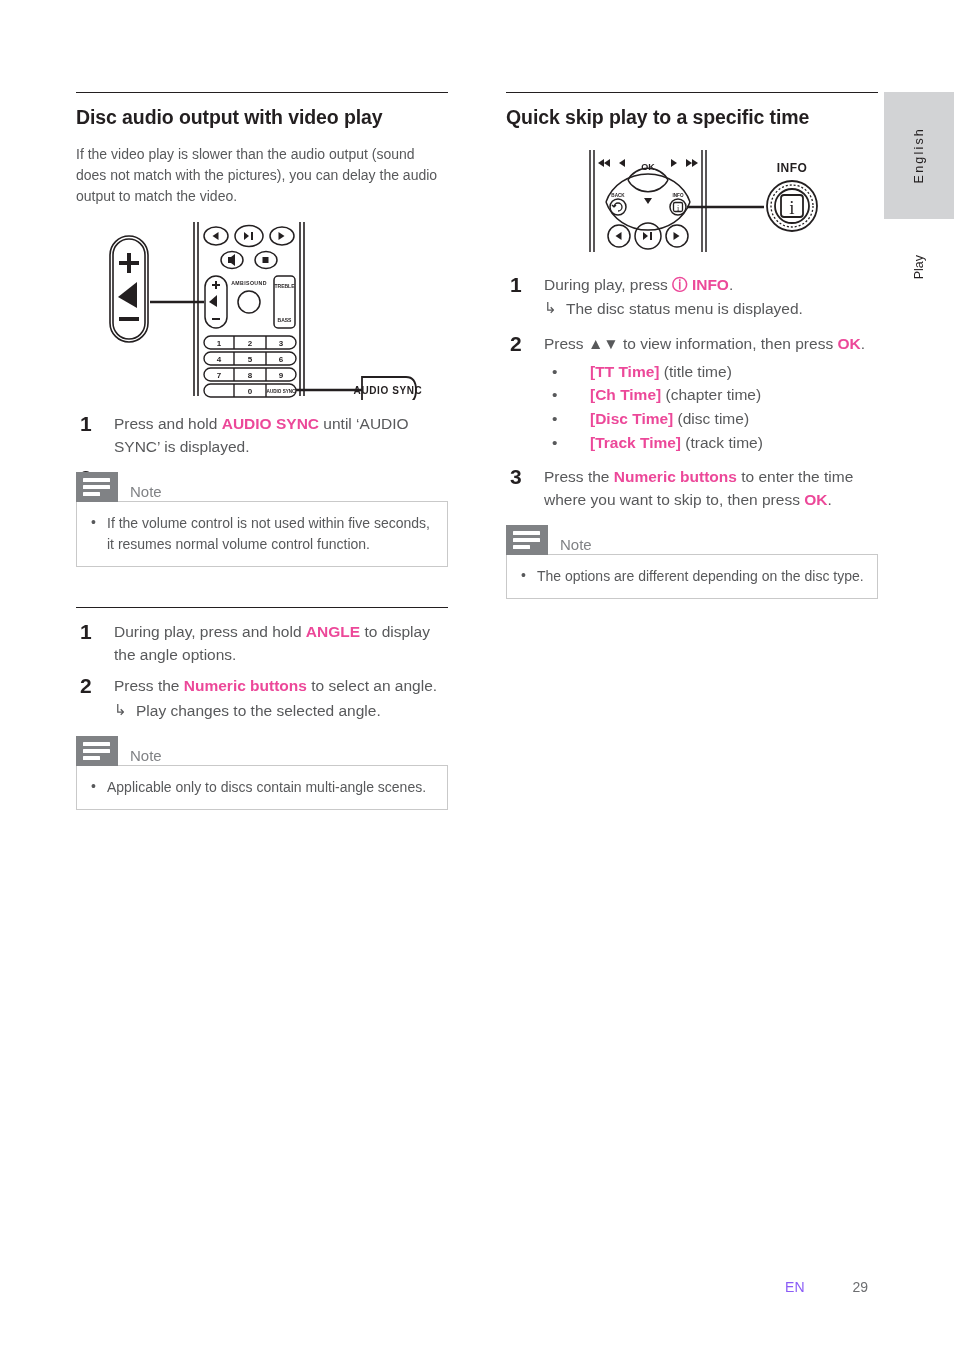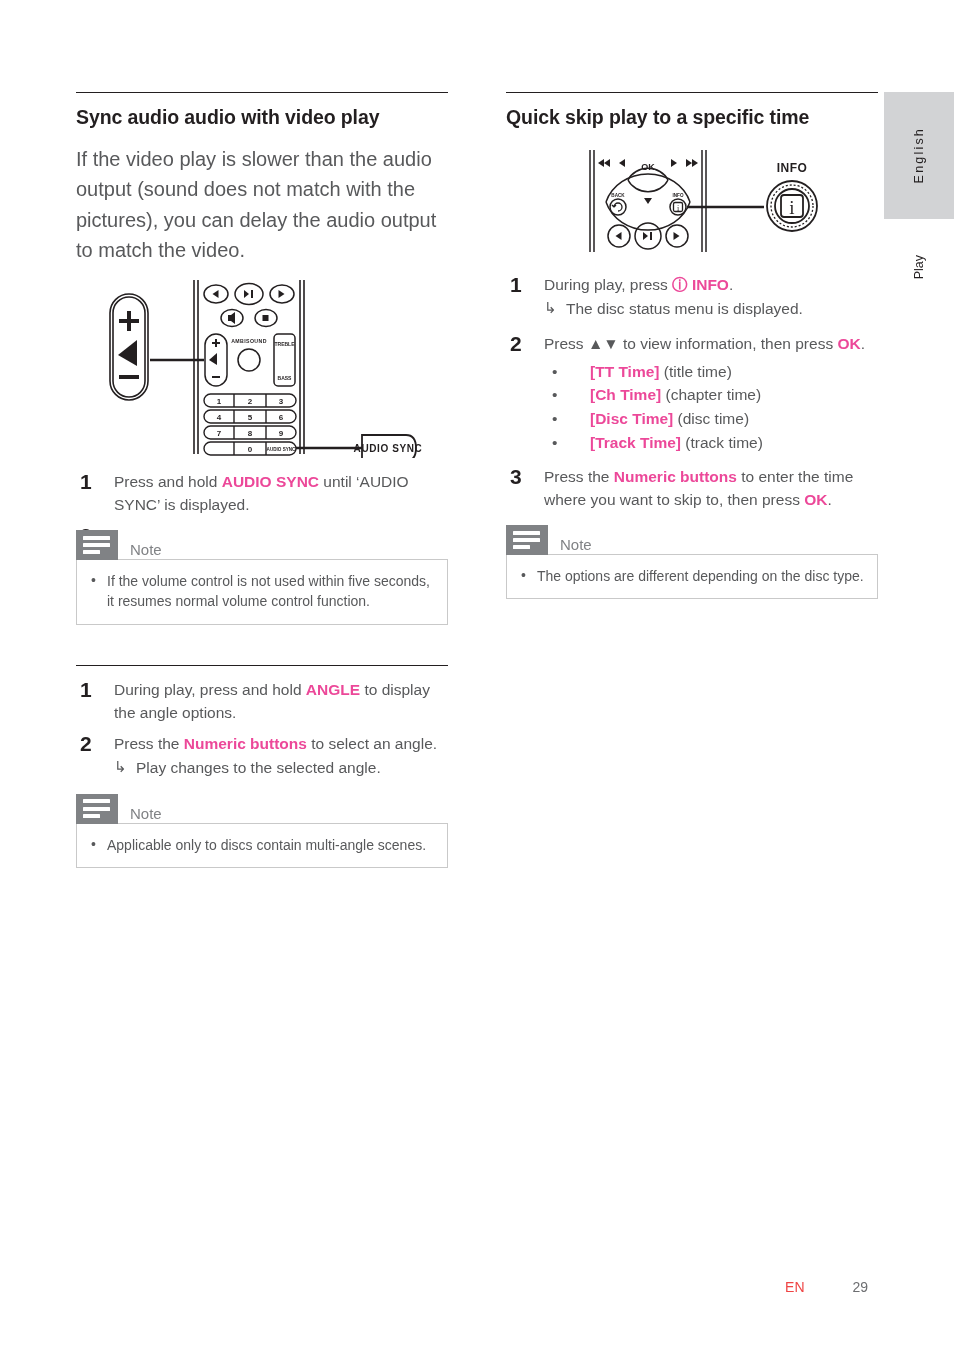--- a/index.html
+++ b/index.html
@@ -40,21 +40,21 @@
   h2.heading {
     font-size: 19.5px;
     line-height: 1.28;
     font-weight: bold;
     color: #231f20;
     margin: 0 0 14px 0;
     letter-spacing: -0.1px;
   }
 
   p.body-text {
-    font-size: 20px;
+    font-size: 14px;
     line-height: 1.52;
     color: #58595b;
     margin: 0 0 10px 0;
   }
 
   
   ol.steps {
     list-style: none;
     margin: 0;
     padding: 0;
@@ -220,21 +220,21 @@
   .footer {
     position: absolute;
     left: 0;
     right: 0;
     bottom: 55px;
     text-align: right;
     padding-right: 86px;
     font-size: 14px;
   }
   .footer .en {
-    color: #ef4444;
+    color: #8b5cf6;
     font-weight: normal;
   }
   .footer .pg {
     color: #6d6e71;
     margin-left: 44px;
   }
 
   
   .figure {
     margin: 4px 0 14px 0;
@@ -246,21 +246,21 @@
 </style>
 </head>
 <body>
 
 <div class="page">
 
   <div class="col col-left">
 
     <div class="section">
       <div class="rule"></div>
-      <h2 class="heading">Sync audio audio with video play</h2>
+      <h2 class="heading">Disc audio output with video play</h2>
       <p class="body-text">If the video play is slower than the audio output (sound does not match with the pictures), you can delay the audio output to match the video.</p>
 
       <div class="figure fig-left">
         <svg width="372" height="182" viewBox="0 0 372 182" fill="none" stroke="#231f20">
 
           <g stroke-width="1.6">
             <path d="M118 4 L118 178"></path>
             <path d="M122 4 L122 178"></path>
             <path d="M224 4 L224 178"></path>
             <path d="M228 4 L228 178"></path>

